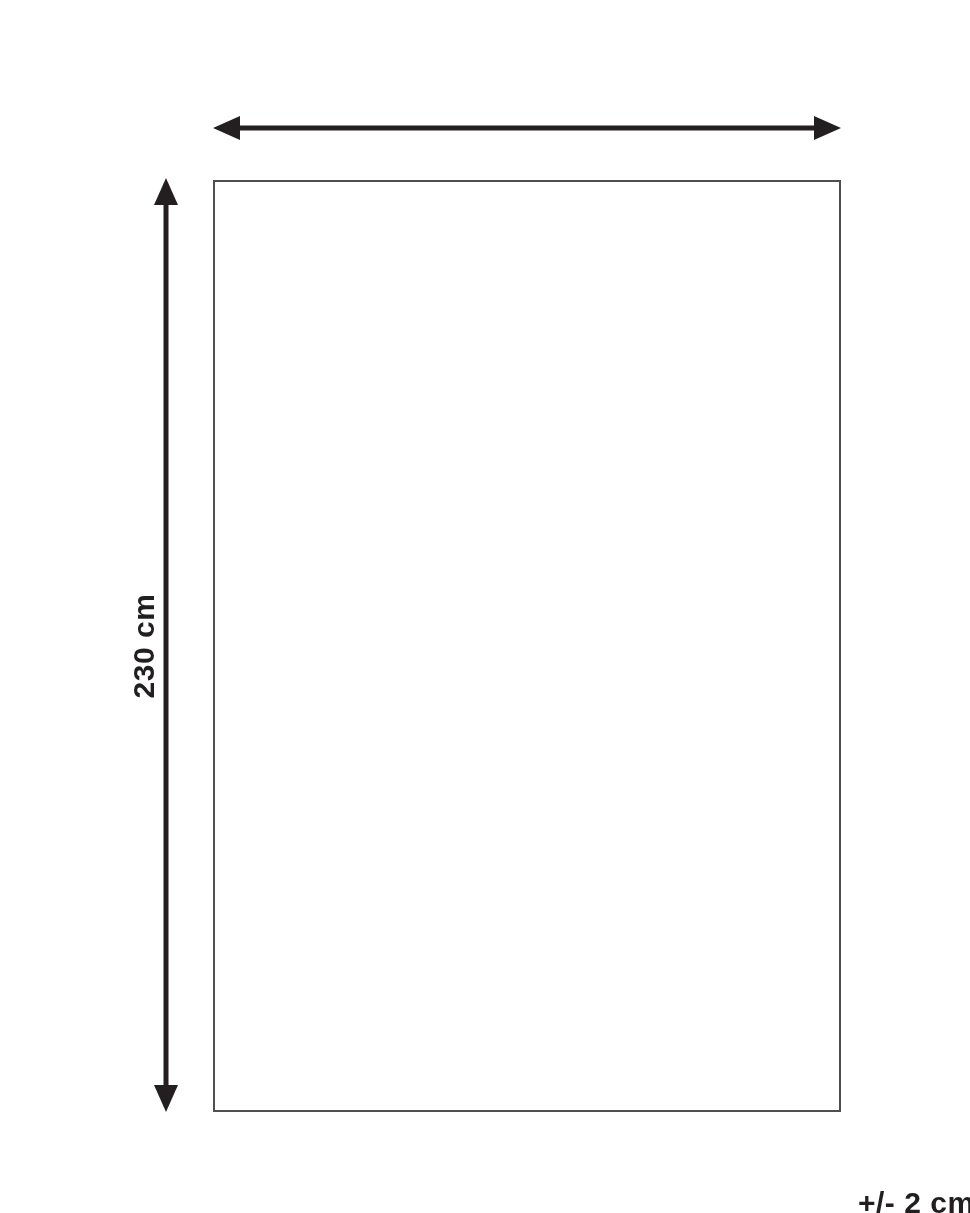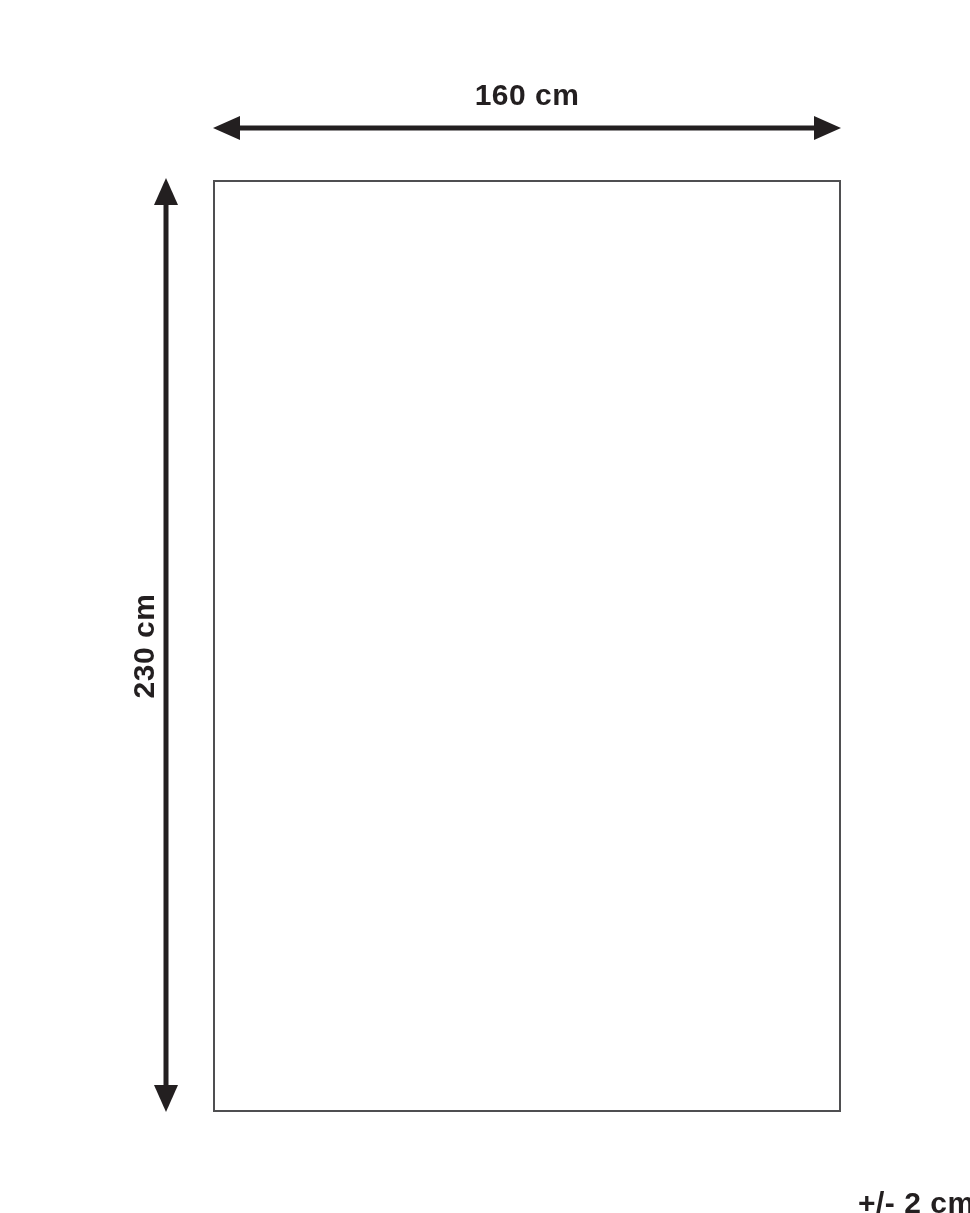--- a/index.html
+++ b/index.html
@@ -57,21 +57,20 @@
 
   .arrow-svg { position: absolute; display: block; }
   .h-arrow { left: 213px; top: 112px; }
   .v-arrow { left: 150px; top: 178px; }
 </style>
 </head>
 <body>
 
 <div class="canvas">
 
-  <div class="dim-label width-label">160 cm</div>
 
   <svg class="arrow-svg h-arrow" width="628" height="32" viewBox="0 0 628 32">
     <line x1="20" y1="16" x2="608" y2="16" stroke-width="5" stroke="#231f20"></line>
     <polygon points="0,16 27,4 27,28" fill="#231f20"></polygon>
     <polygon points="628,16 601,4 601,28" fill="#231f20"></polygon>
   </svg>
 
   <div class="outline-rect"></div>
 
   <svg class="arrow-svg v-arrow" width="32" height="934" viewBox="0 0 32 934">

